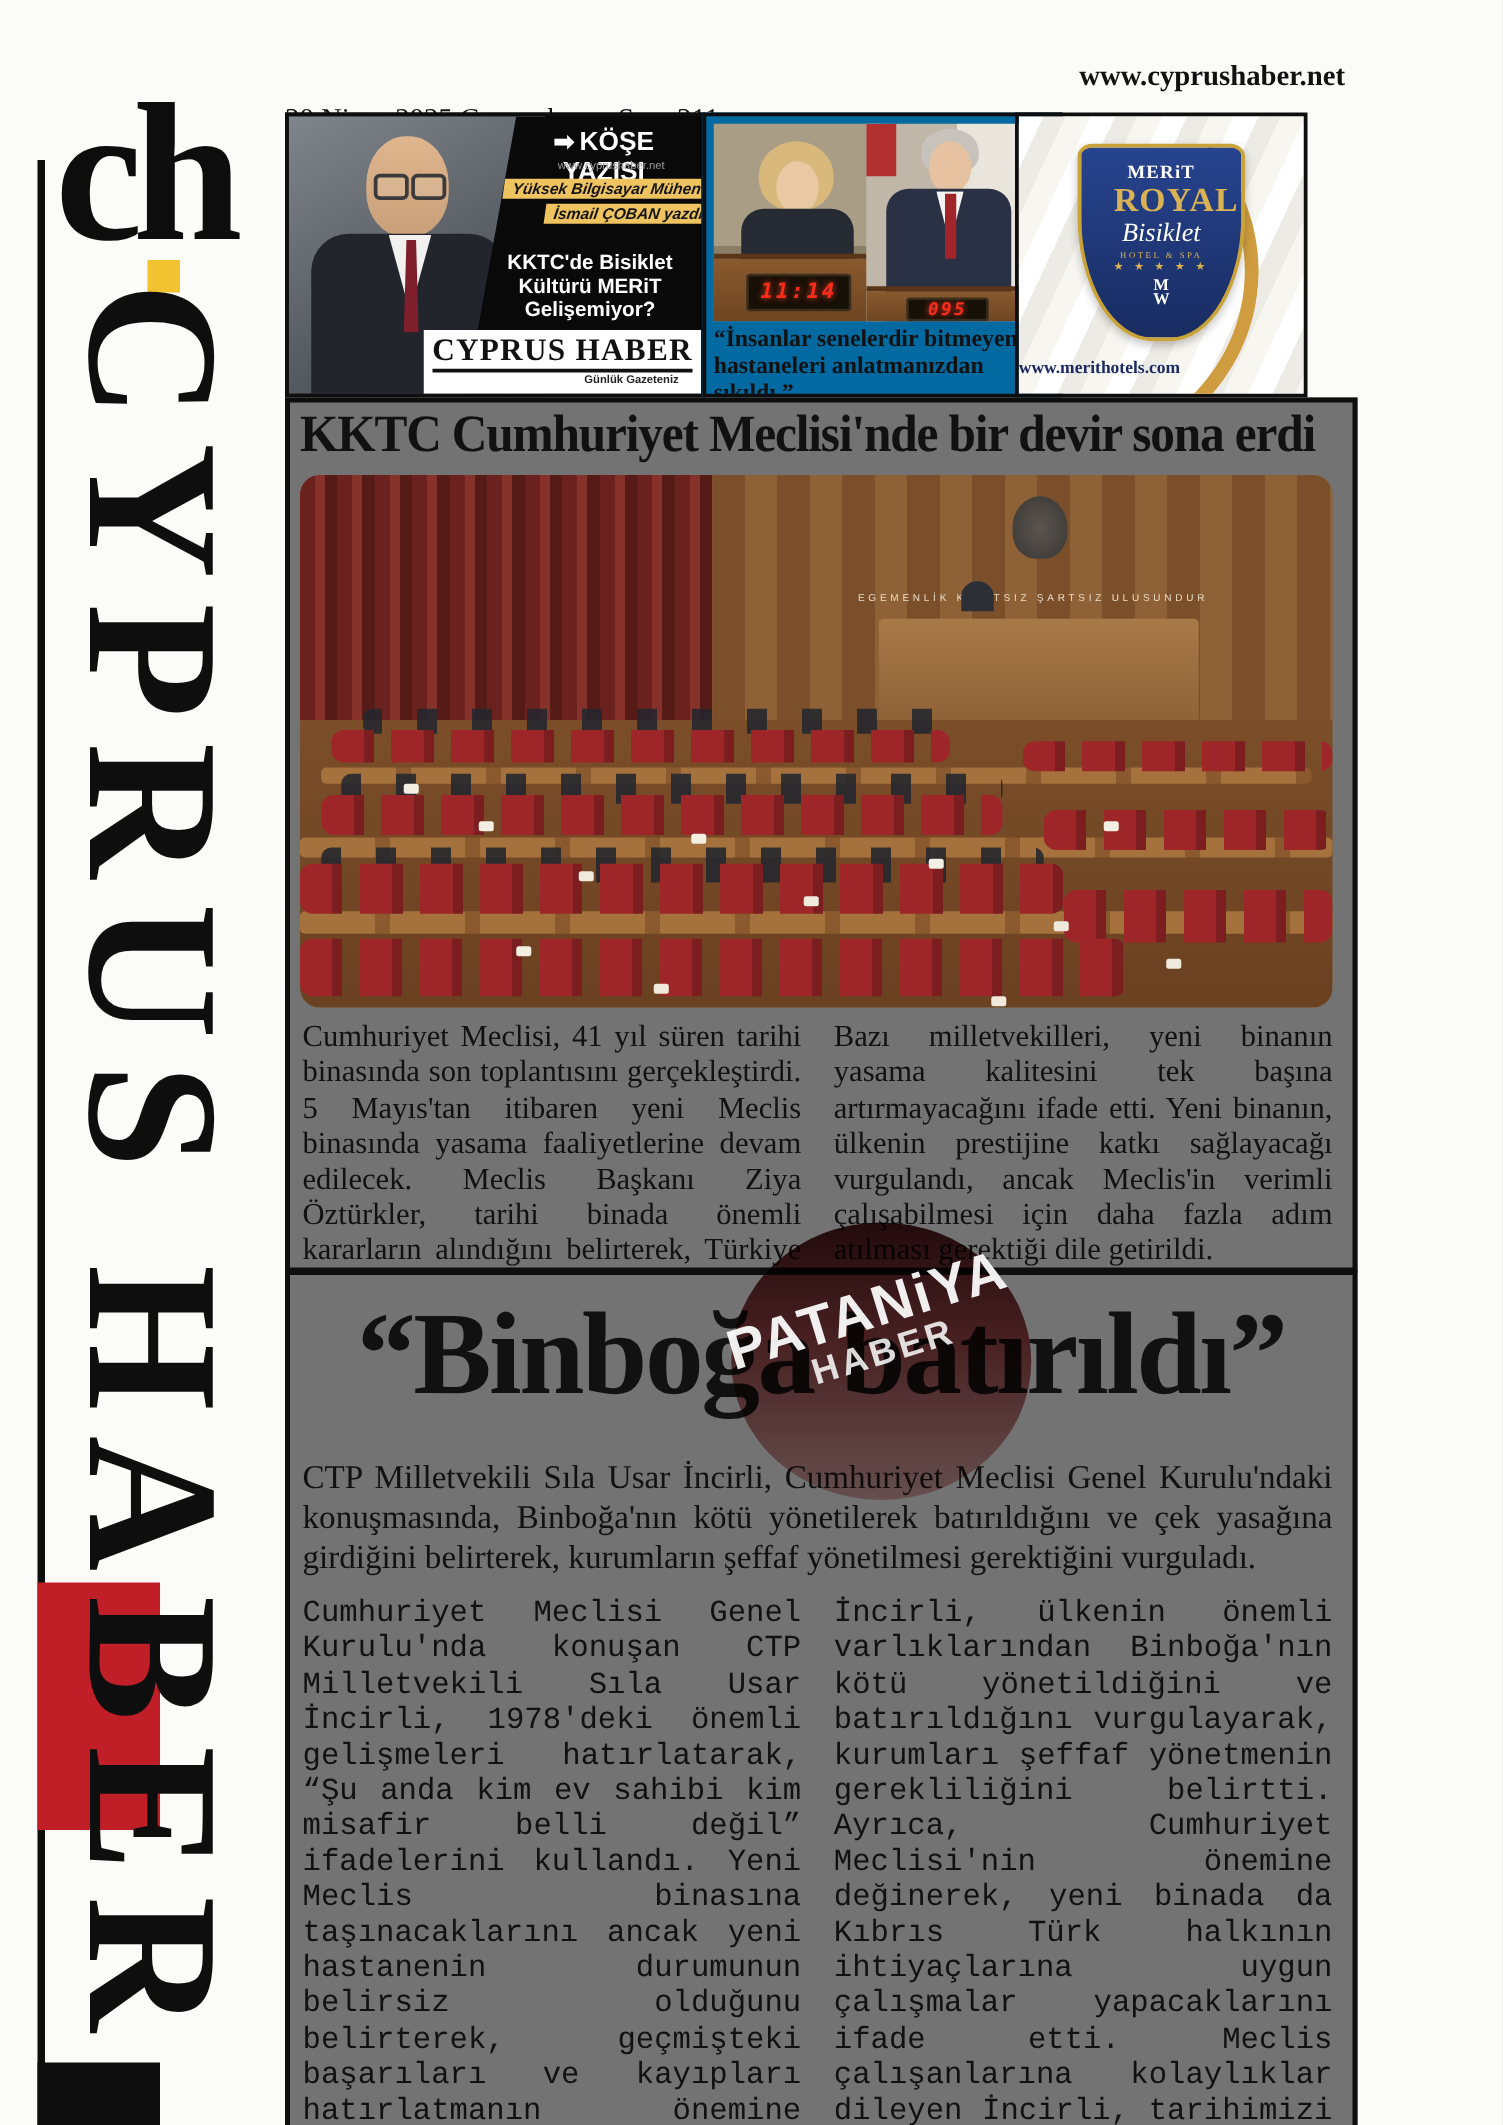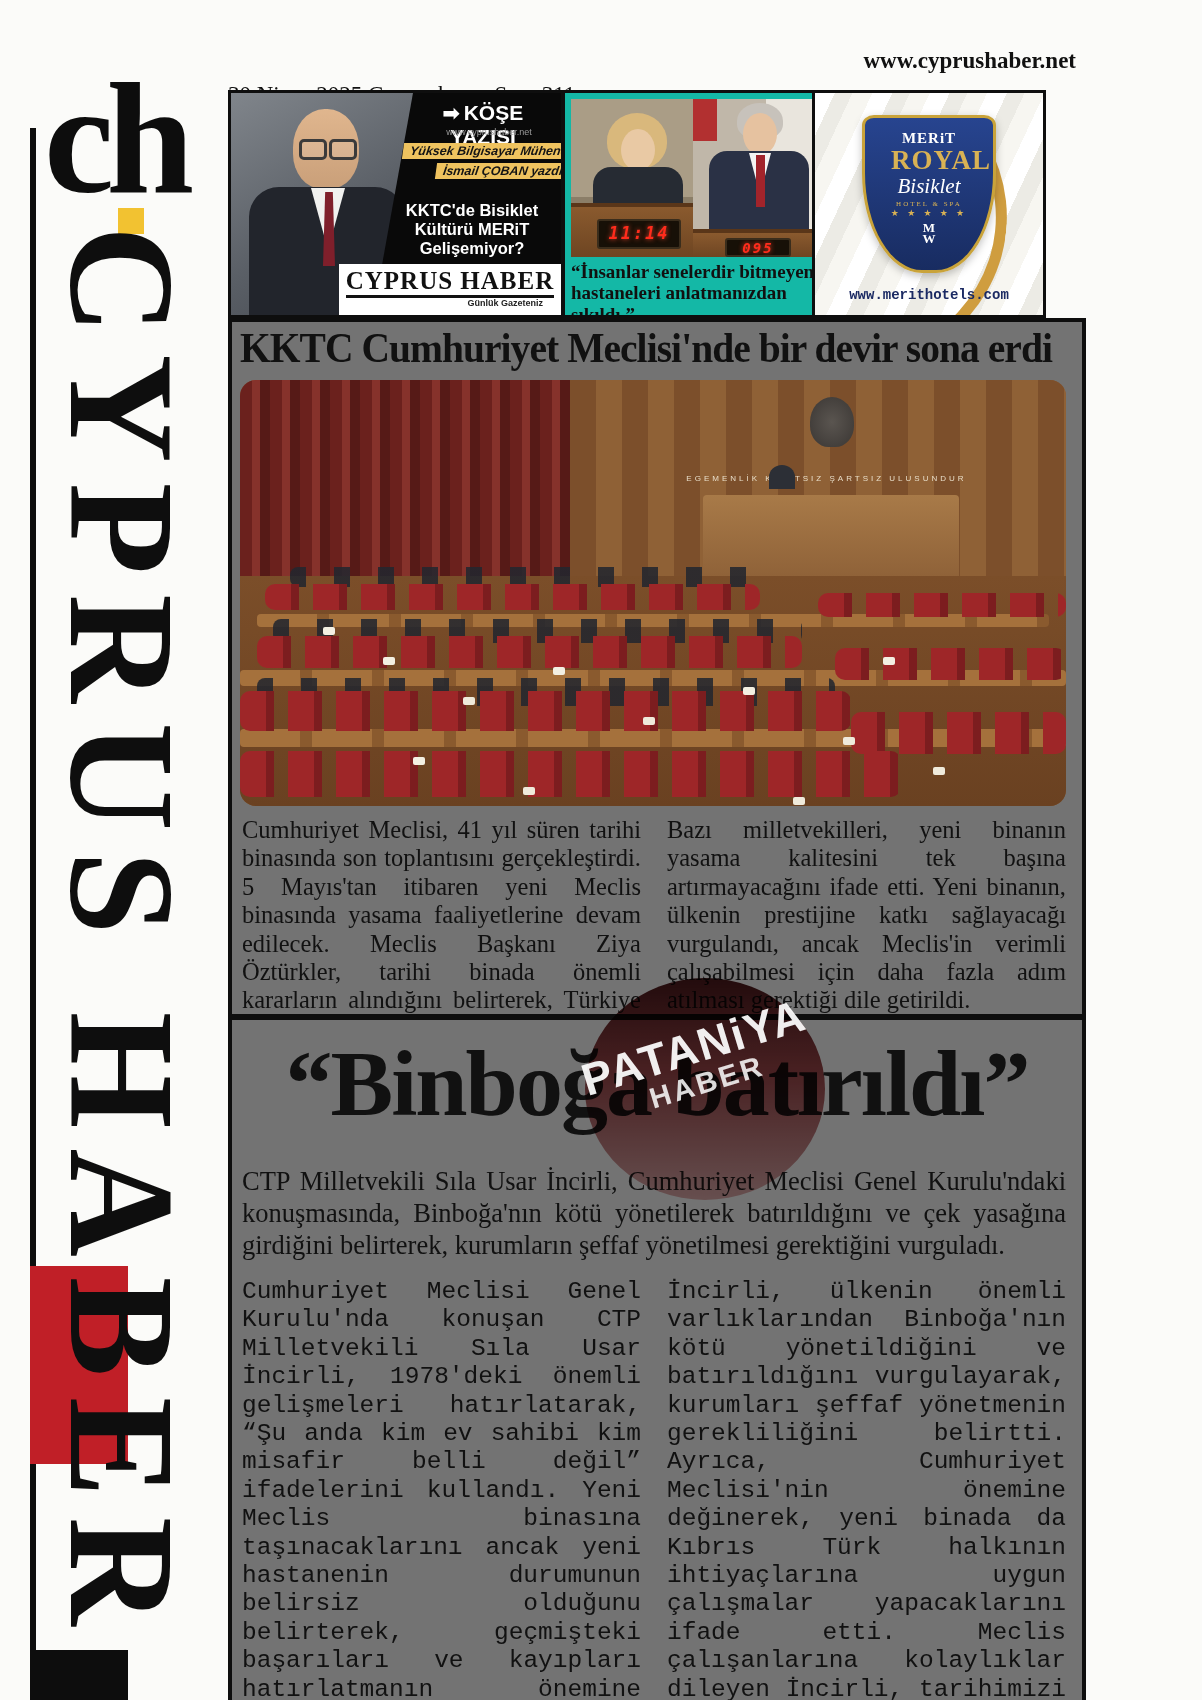--- a/index.html
+++ b/index.html
@@ -15,21 +15,21 @@
   .black-block{left:30px;top:1650px;width:98px;height:50px;background:#0d0d0d;}
   .vtitle-wrap{left:26px;top:226px;width:192px;height:1474px;display:flex;justify-content:center;align-items:flex-start;}
   .vtitle{writing-mode:vertical-rl;text-orientation:mixed;font-weight:700;font-size:150px;
           letter-spacing:20px;line-height:1;color:#0e0e0e;white-space:nowrap;}
 
   
   .date-line{left:228px;top:48px;font-size:23px;font-weight:400;margin-top:34px;}
   .site-url{left:790px;top:48px;width:286px;text-align:right;font-size:23px;font-weight:700;}
 
   
-  .ad-box{border:3px solid #0e0e0e;background:#14b8a6;overflow:hidden;}
+  .ad-box{border:3px solid #0e0e0e;background:#0369a1;overflow:hidden;}
   .ad-columnist{left:228px;top:90px;width:330px;height:222px;background:#0a0a0a;}
   .col-photo{position:absolute;left:0;top:0;width:205px;height:100%;
              background:linear-gradient(150deg,#80858b,#5a5f66 55%,#42464d);}
   .col-head{position:absolute;left:62px;top:16px;width:66px;height:80px;border-radius:48% 48% 44% 44%;
             background:linear-gradient(#e0b68e,#c99f79);}
   .col-lens{position:absolute;width:22px;height:15px;border:3px solid #3b3b3b;border-radius:5px;background:rgba(255,255,255,.12);}
   .lens-l{left:68px;top:46px;} .lens-r{left:98px;top:46px;}
   .col-suit{position:absolute;left:18px;top:94px;width:156px;height:130px;background:#22252c;border-radius:30px 30px 0 0;}
   .col-shirt{position:absolute;left:80px;top:95px;width:34px;height:62px;background:#f1f1ef;clip-path:polygon(0 0,100% 0,50% 100%);}
   .col-tie{position:absolute;left:92px;top:99px;width:12px;height:74px;background:#7f1f2b;clip-path:polygon(18% 0,82% 0,100% 100%,0 100%);}
@@ -81,22 +81,22 @@
   .shield{position:absolute;left:50%;top:22px;transform:translateX(-50%);width:128px;height:152px;
           background:linear-gradient(#27448f,#182c61);border:3px solid #c9a33a;
           border-radius:12px 12px 60px 60px / 10px 10px 100px 100px;text-align:center;color:#fff;
           box-shadow:0 3px 8px rgba(0,0,0,.25);}
   .sh-merit{margin-top:12px;font-size:15px;font-weight:700;letter-spacing:1px;}
   .sh-royal{font-size:27px;font-weight:700;color:#d9b254;letter-spacing:1px;line-height:1;margin-left:24px;}
   .sh-diamond{font-style:italic;font-size:21px;line-height:1.15;}
   .sh-sub{font-size:7px;color:#d9b254;letter-spacing:2px;margin-top:2px;}
   .sh-stars{font-size:9px;color:#d9b254;letter-spacing:3px;}
   .sh-mono{font-size:13px;font-weight:700;line-height:.8;margin-top:5px;}
-  .merit-url{position:absolute;left:0;bottom:12px;width:100%;text-align:center;
-             font-family:Liberation Mono, monospace;font-weight:700;font-size:14px;color:#1b2a63;}
+  .merit-url{position:absolute;left:0;bottom:12px;width:100%;
+             font-family:Liberation Serif, serif;font-weight:700;font-size:14px;color:#1b2a63;}
 
   
   .article-box{border:4px solid #0e0e0e;background:#737373;}
   .article1{left:228px;top:318px;width:850px;height:692px;}
   .a1-headline{position:absolute;left:8px;top:2px;font-size:42px;font-weight:700;letter-spacing:-1px;
                transform:scaleX(.94);transform-origin:left;white-space:nowrap;}
   .a1-photo{position:absolute;left:8px;top:58px;width:826px;height:426px;border-radius:16px;overflow:hidden;background:#8a5c36;}
   .ph{position:absolute;}
   .ph-curtain{left:0;top:0;width:40%;height:46%;
       background:repeating-linear-gradient(90deg,#6b211d 0 12px,#86322b 12px 20px,#561a17 20px 30px);}

